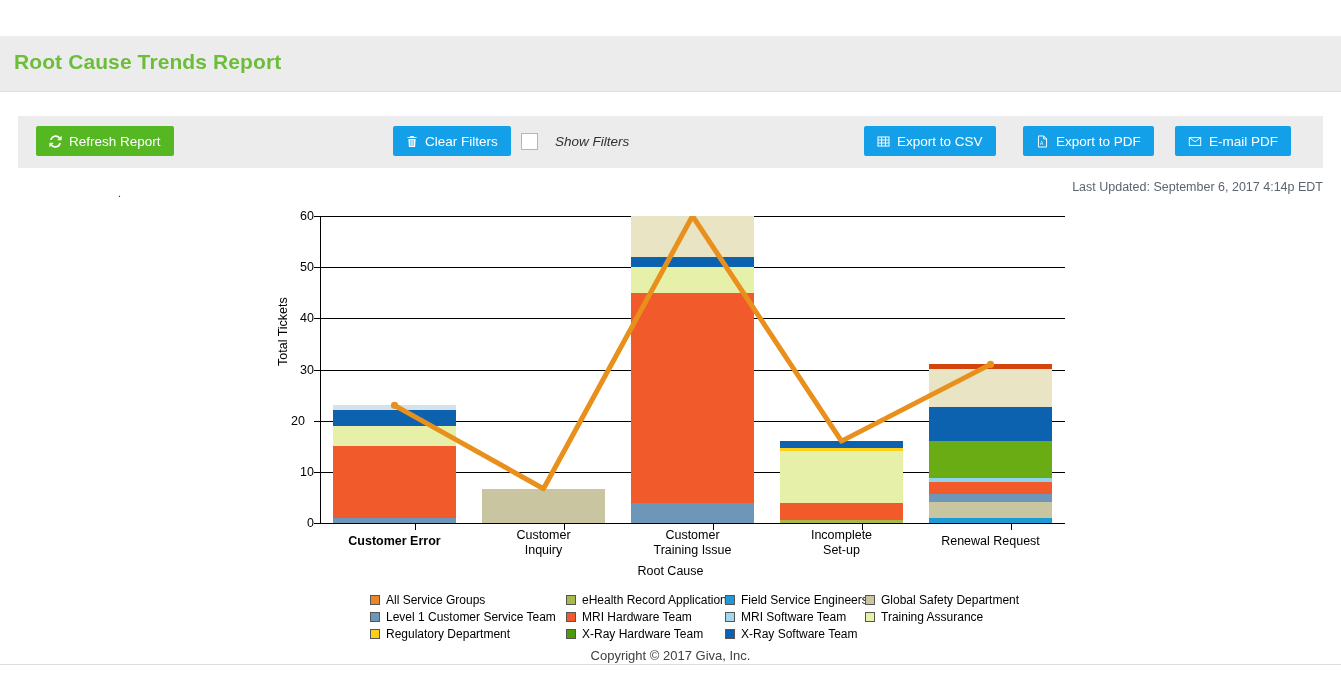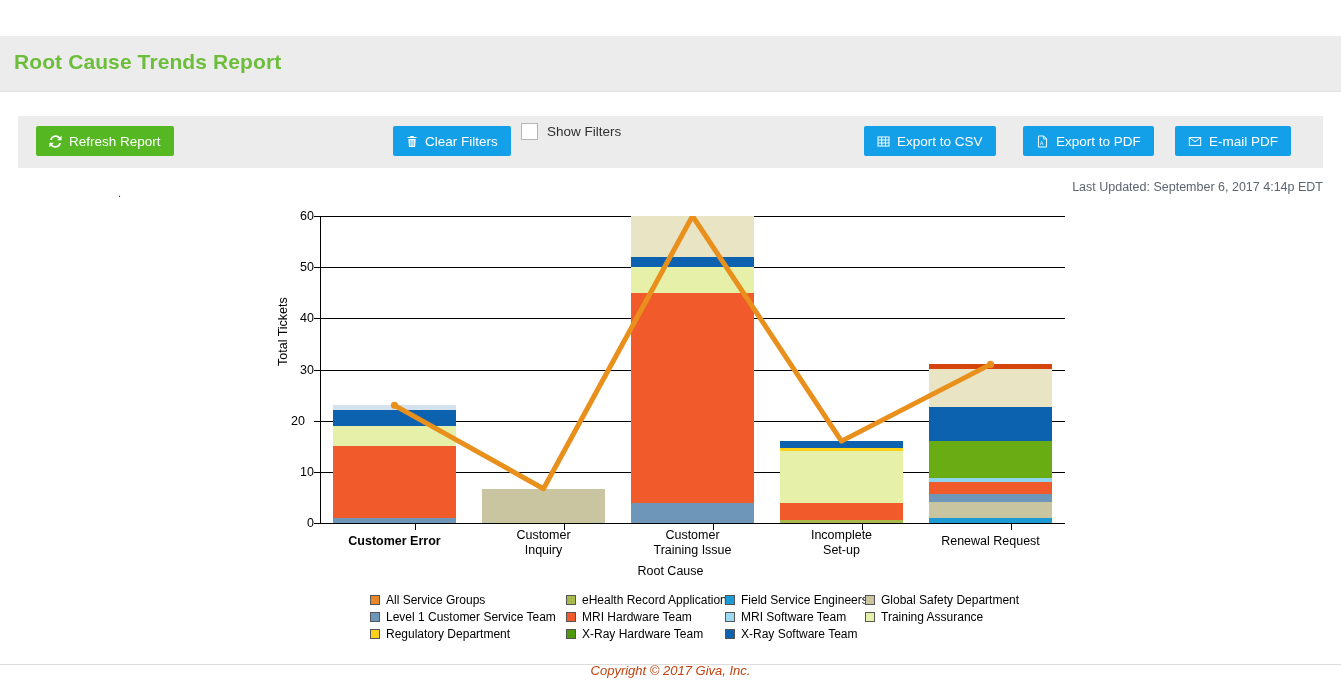--- a/index.html
+++ b/index.html
@@ -63,25 +63,26 @@
   }
   .btn-green { background: #55b722; }
   .btn-blue  { background: #13a0e8; }
   .btn svg { display: block; }
 
   .b-refresh { left: 18px; }
   .b-save    { left: 195px; }
   .b-clear   { left: 375px; }
   .chk-wrap {
     position: absolute;
-    left: 503px; top: 0;
+    left: 503px; top: 10px;
     height: 30px;
     display: flex;
     align-items: center;
-    gap: 9px;
+    gap: 17px;
+    font-style: italic;
   }
   .chk-box {
     width: 17px; height: 17px;
     background: #ffffff;
     border: 1px solid #b5b5b5;
     box-sizing: border-box;
     cursor: pointer;
   }
   .chk-label {
     font-size: 13.5px;
@@ -211,26 +212,25 @@
 
   
   .footer-rule {
     position: absolute;
     left: 0; top: 628px;
     width: 1341px; height: 1px;
     background: #dddddd;
   }
   .footer-text {
     position: absolute;
-    left: 0; top: 627px;
+    left: 0; top: 612px;
     width: 1341px;
     text-align: center;
     font-size: 13px;
-    color: #c2410c;
-    font-style: italic;
+    color: #404040;
   }
 </style>
 </head>
 <body>
 
 <div id="page">
 
   <div class="header-bar">
     <div class="page-title">Root Cause Trends Report</div>
   </div>

